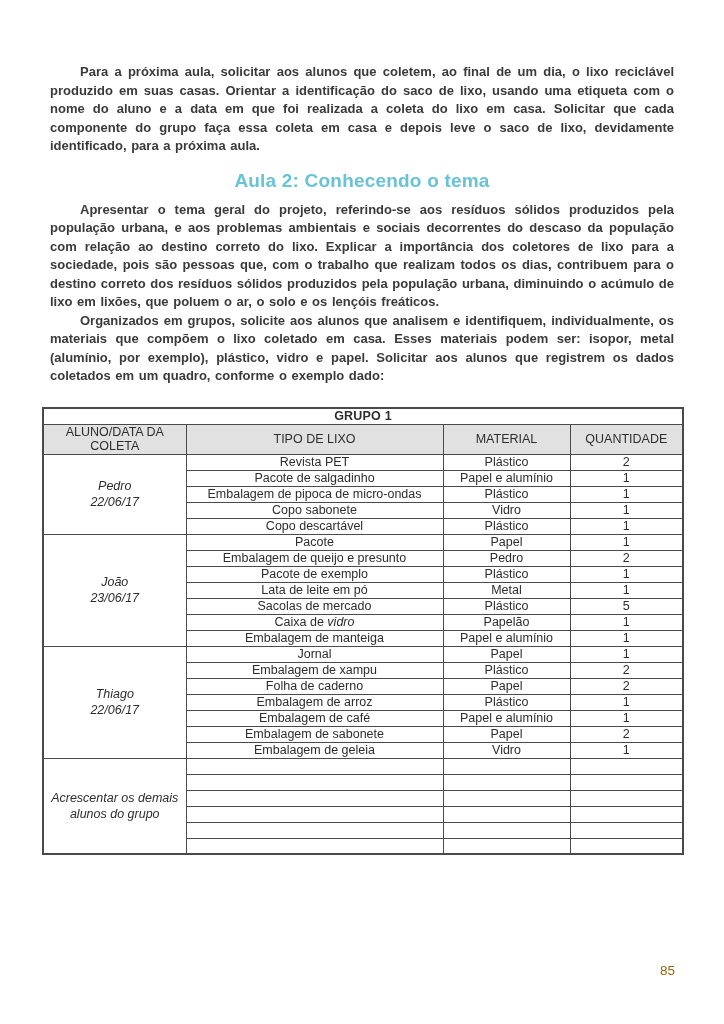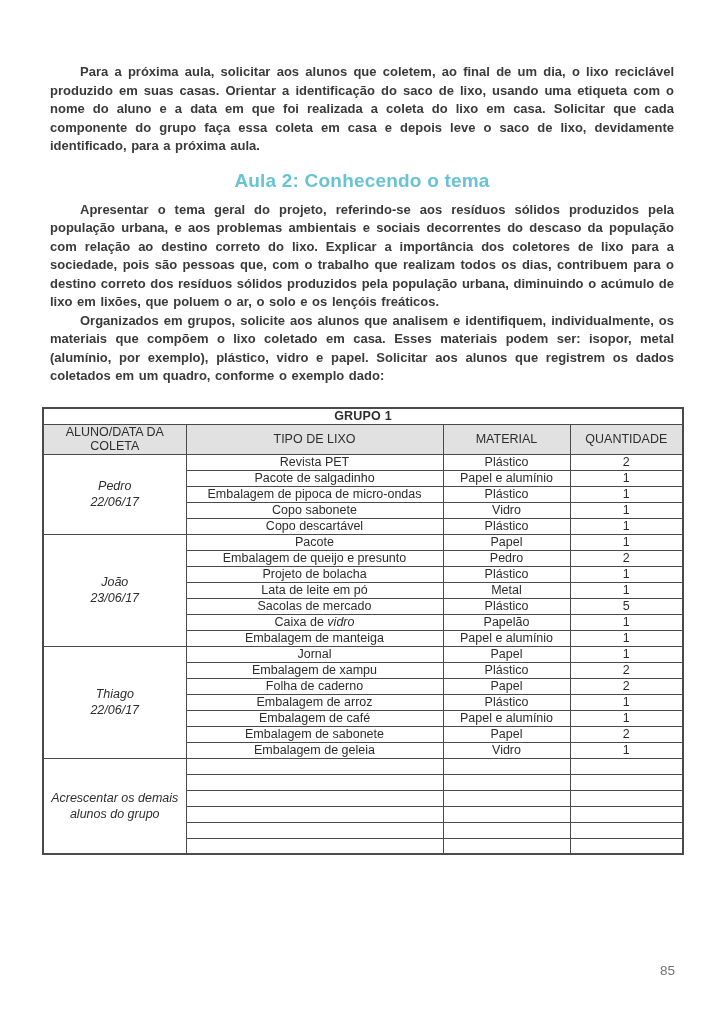--- a/index.html
+++ b/index.html
@@ -56,21 +56,21 @@
   }
   table.quadro th {
     background:var(--table-header-bg, #e1e1e1);
     height:30px;
     font-size:12.5px; line-height:14px; font-weight:normal;
   }
   table.quadro tbody td { height:16px; line-height:15px; }
   table.quadro td.student { line-height:16px;font-style:italic; }
   .page-number {
     position:absolute; right:49px; bottom:46px;
-    font-size:13.5px; color:#737373;
+    font-size:13.5px; color:#a16207;
   }
 </style>
 </head>
 <body>
 
 <div class="page">
 
 
   <div class="content">
 
@@ -139,21 +139,21 @@
               <td>Pacote</td>
               <td>Papel</td>
               <td>1</td>
             </tr>
             <tr>
               <td>Embalagem de queijo e presunto</td>
               <td>Pedro</td>
               <td>2</td>
             </tr>
             <tr>
-              <td>Projeto de bolacha</td>
+              <td>Pacote de exemplo</td>
               <td>Plástico</td>
               <td>1</td>
             </tr>
             <tr>
               <td>Lata de leite em pó</td>
               <td>Metal</td>
               <td>1</td>
             </tr>
             <tr>
               <td>Sacolas de mercado</td>

